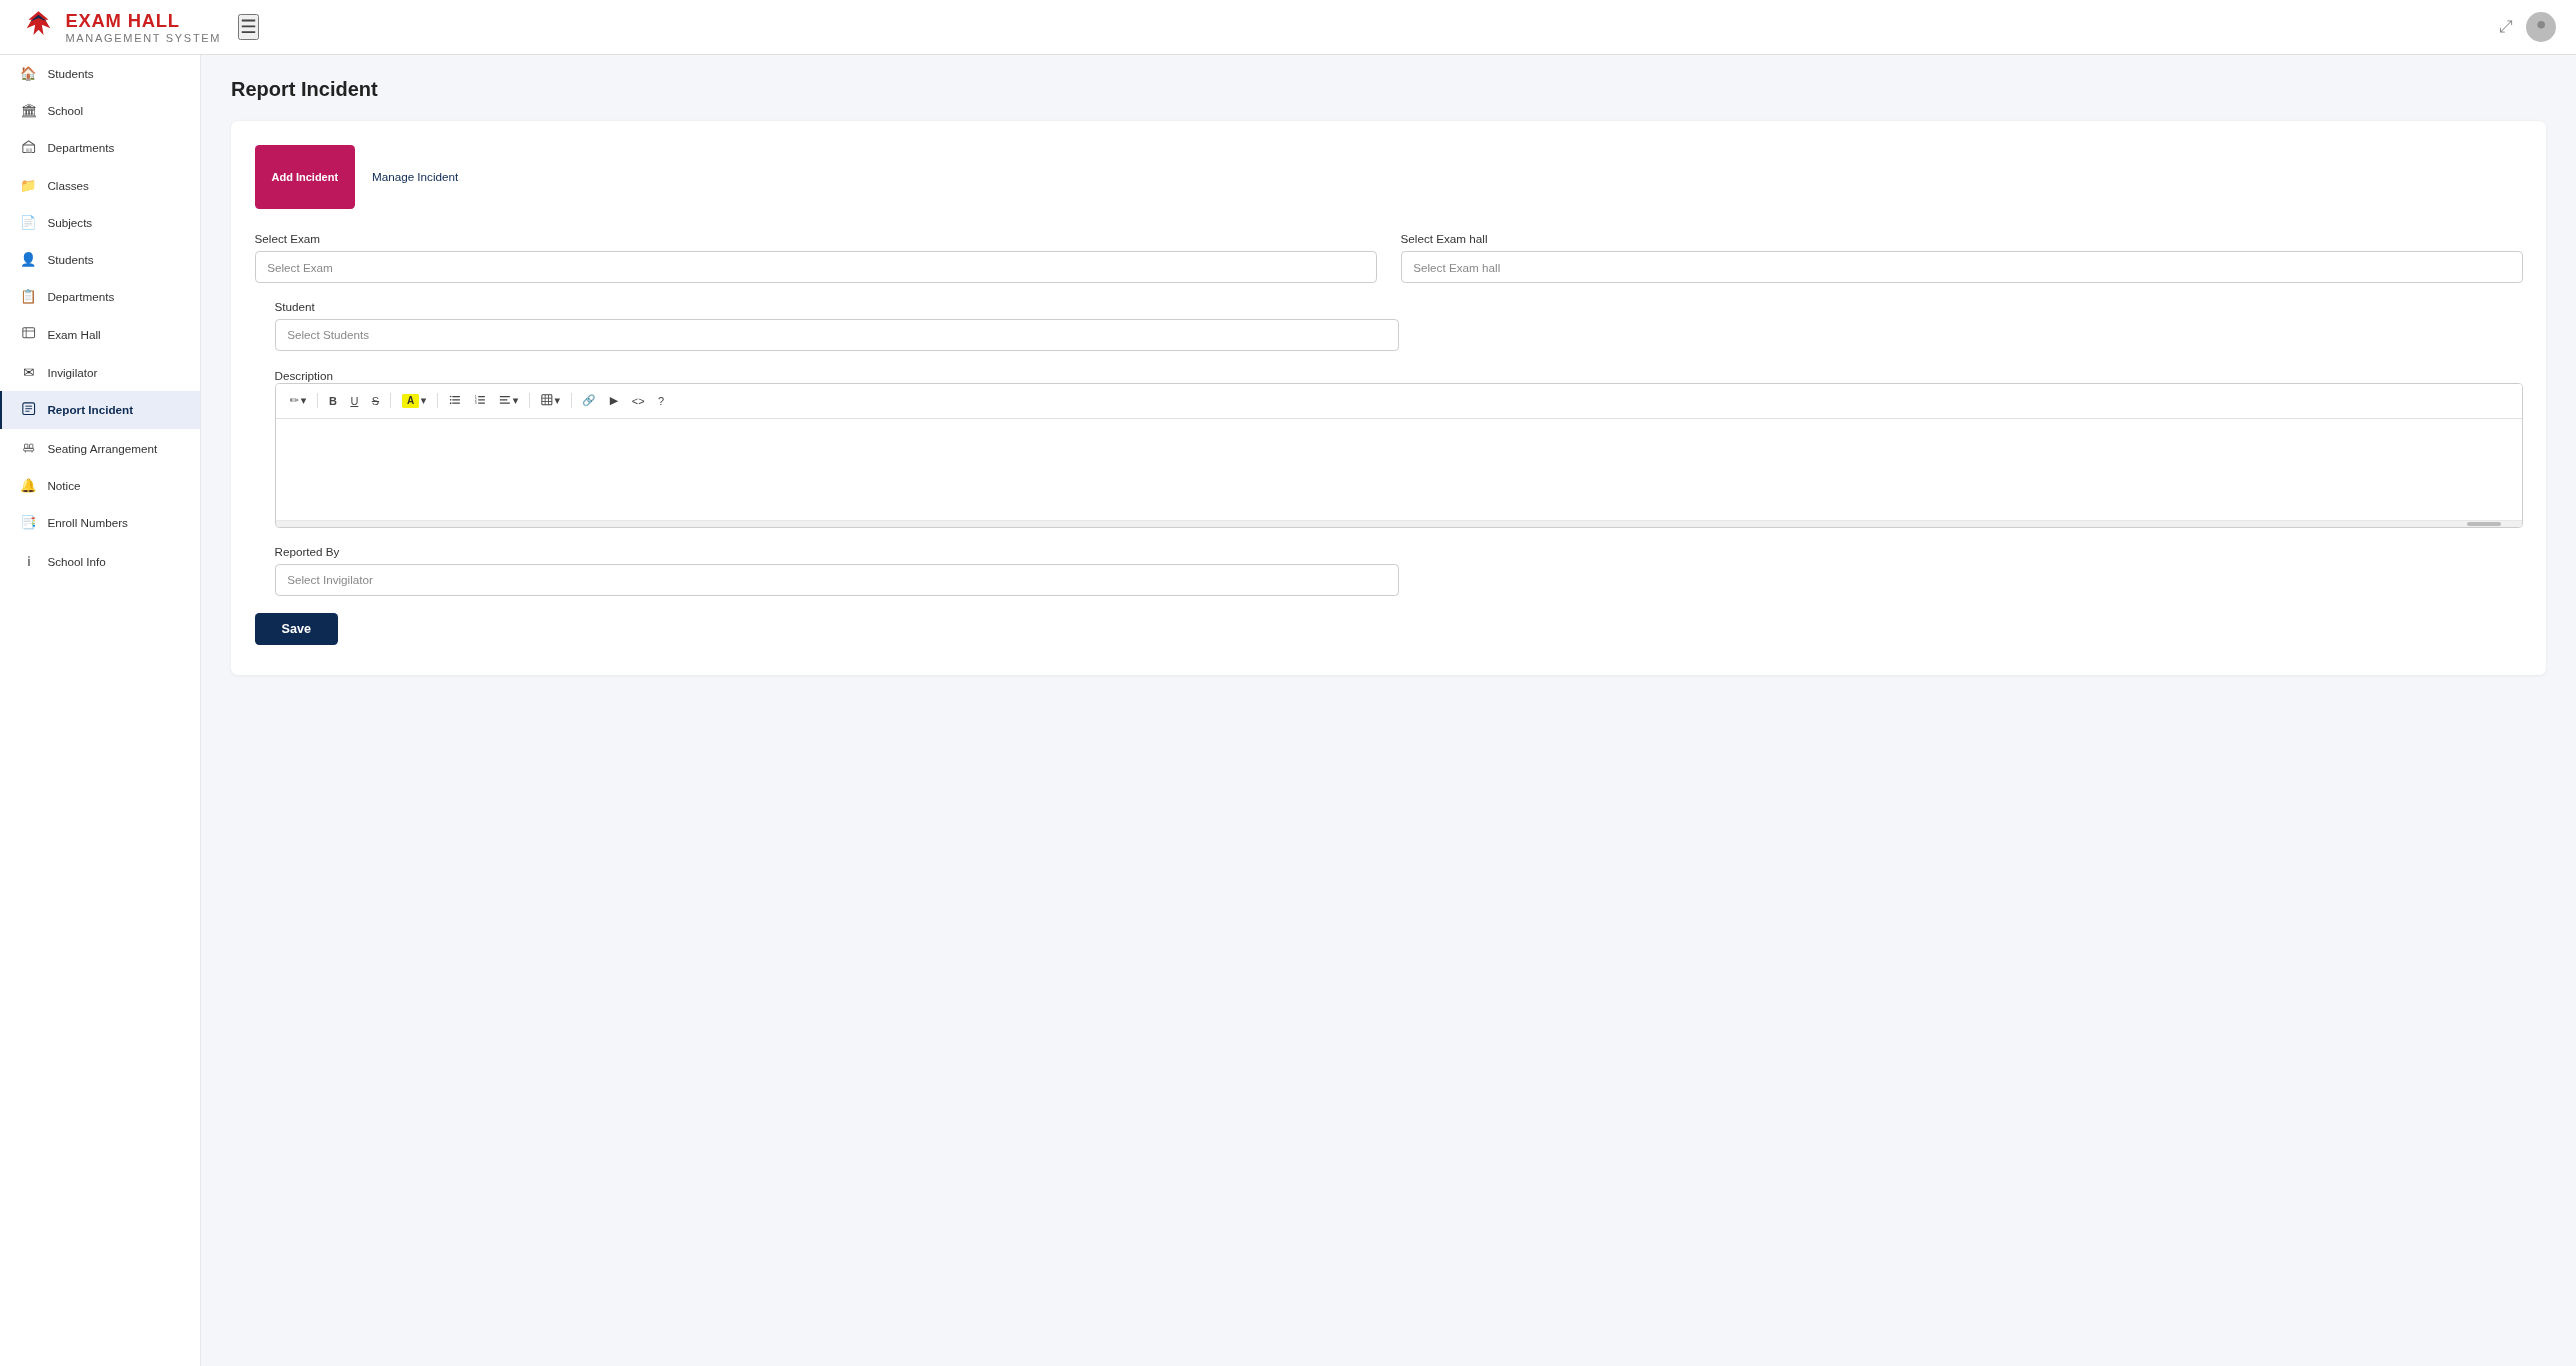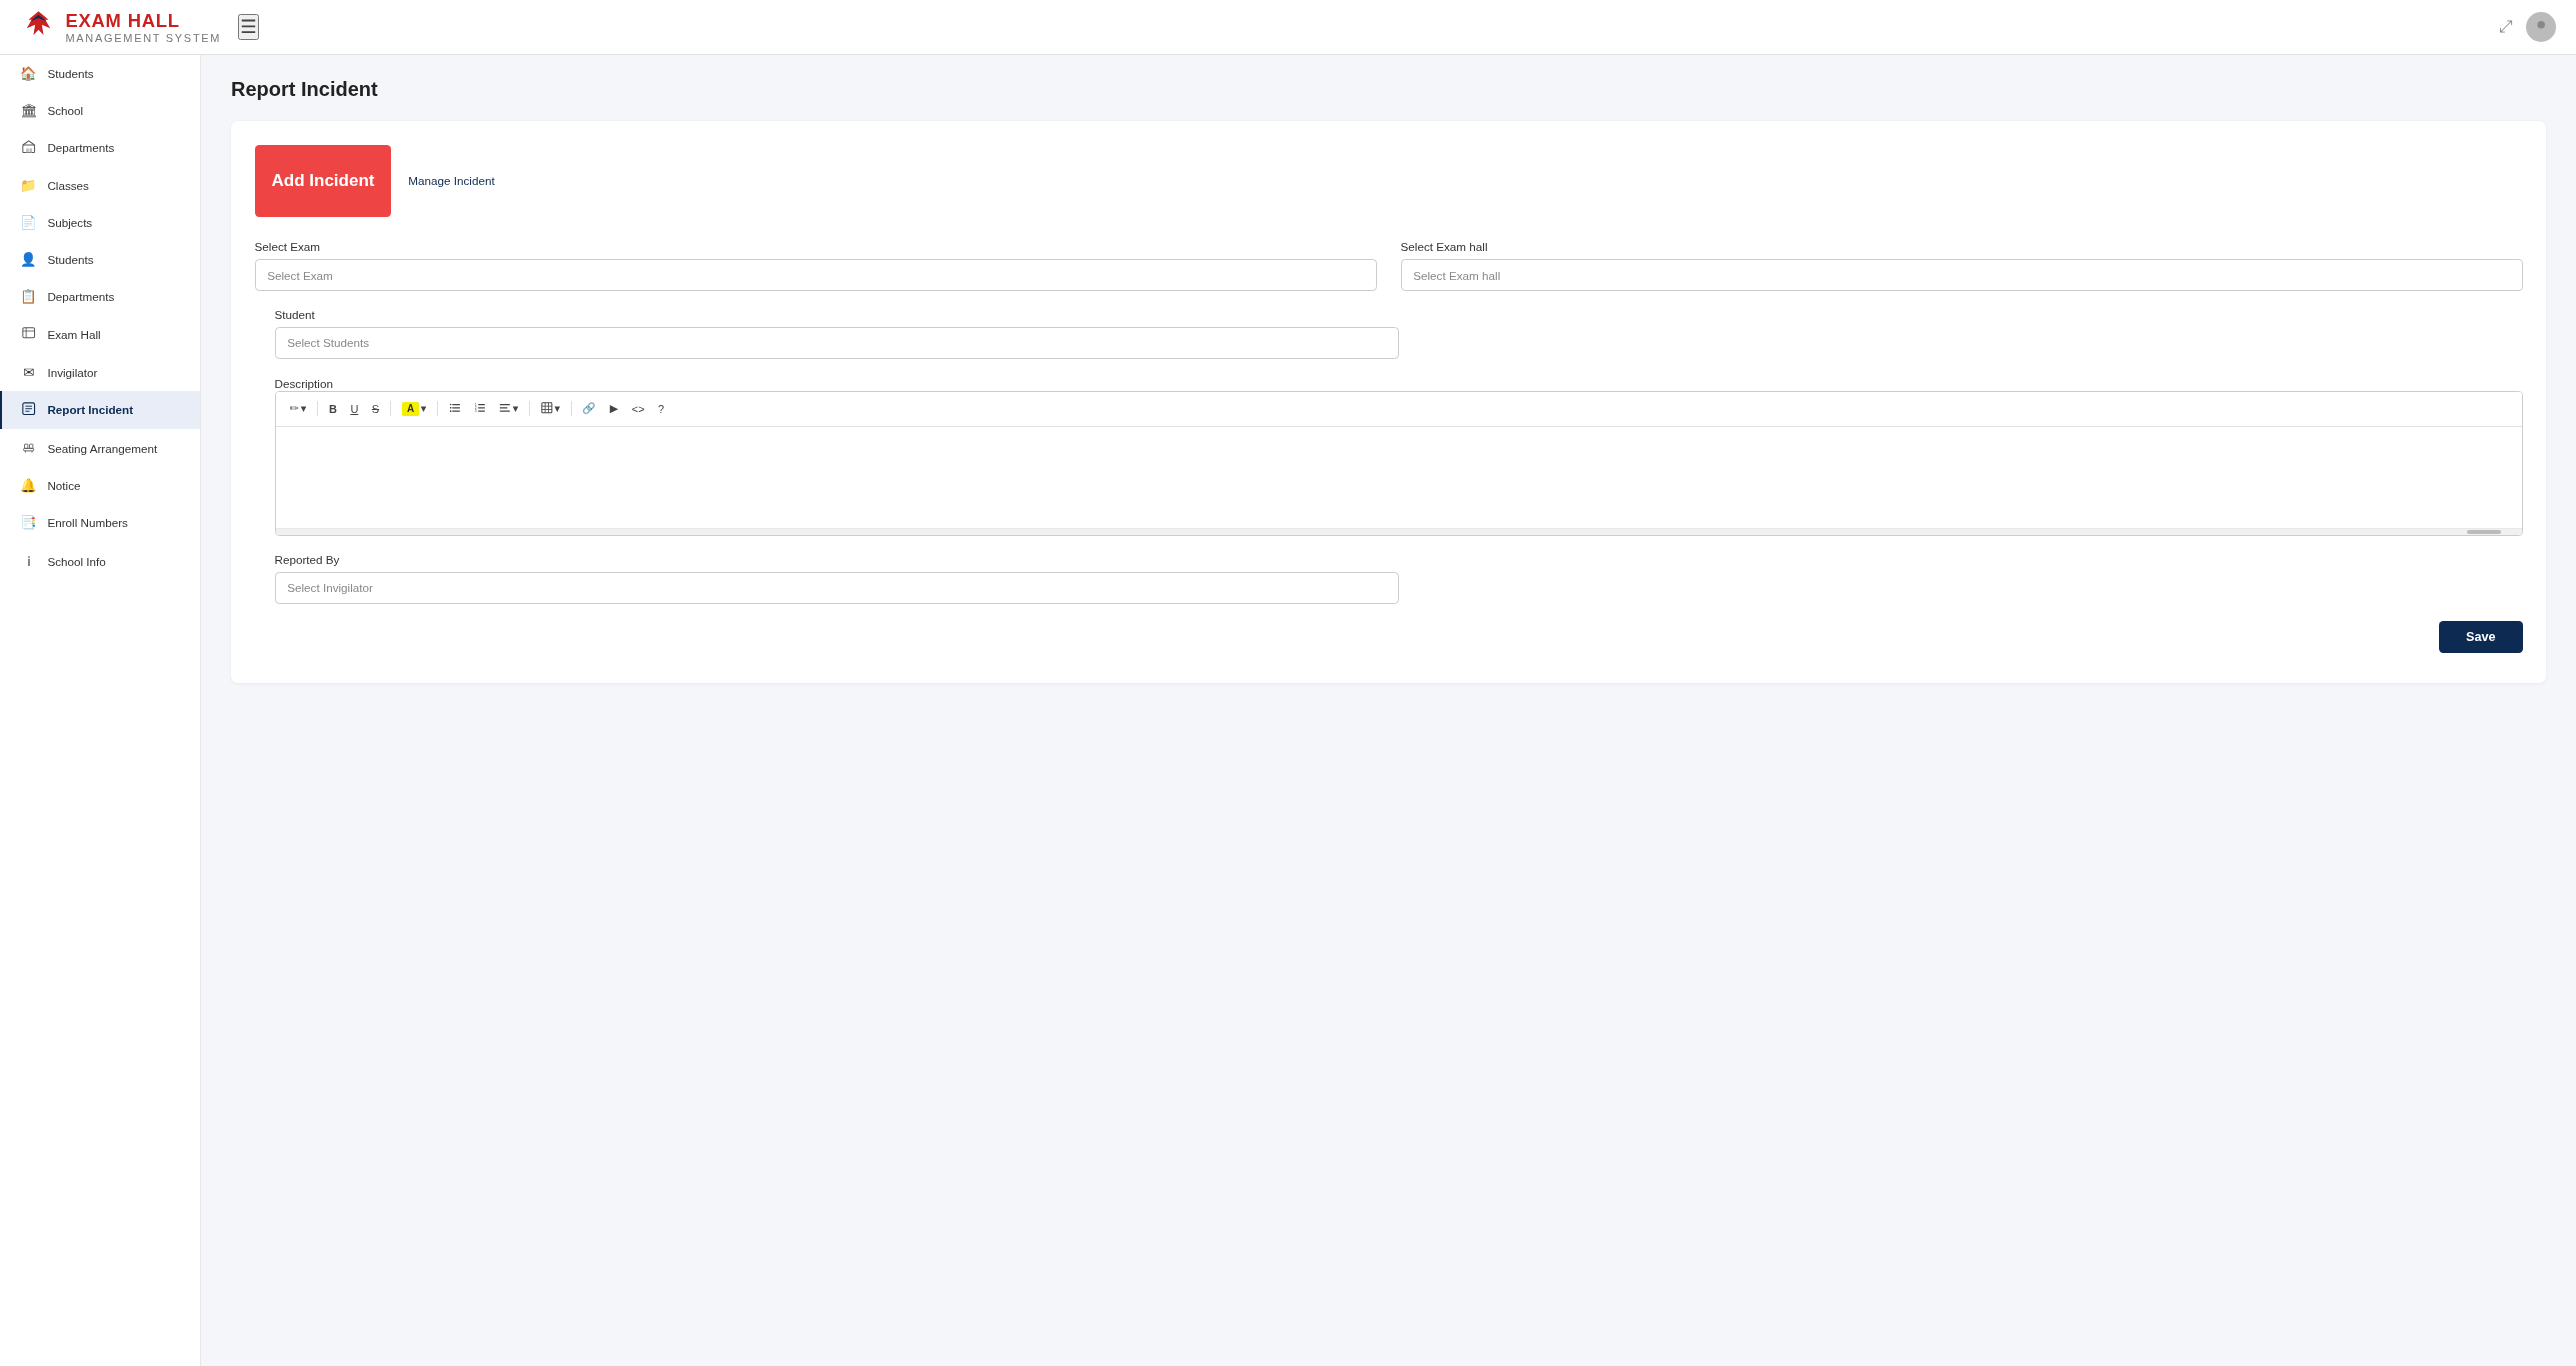--- a/index.html
+++ b/index.html
@@ -79,26 +79,26 @@
     .card {
       background: #fff;
       border-radius: 6.7px;
       padding: 23.5px 23.5px 30px;
       box-shadow: 0 0.8px 3.4px rgba(0,0,0,0.06);
     }
 
     
     .tabs { display: flex; align-items: center; gap: 13.4px; margin-bottom: 23.5px; }
     .tab-btn-active {
-      background: #ef4444;
+      background: #be185d;
       color: #fff;
       border: none;
       border-radius: 4.2px;
       padding: 26px 17px;
-      font-size: 17px;
+      font-size: 11px;
       font-weight: 600;
       cursor: pointer;
     }
     .tab-btn-inactive {
       background: transparent;
       color: #0d2a52;
       border: none;
       font-size: 11.7px;
       font-weight: 400;
       cursor: pointer;
@@ -183,21 +183,21 @@
     .editor-scrollbar-thumb {
       width: 34px;
       height: 4.2px;
       background: #bbb;
       border-radius: 2.5px;
       margin-left: auto;
       margin-right: 17px;
     }
 
     
-    .save-btn-row { display: flex; justify-content: flex-end; margin-top: 17px; }
+    .save-btn-row { display: flex; margin-top: 17px; }
     .save-btn {
       background: #0d2a52;
       color: #fff;
       border: none;
       border-radius: 4.2px;
       padding: 9.2px 27px;
       font-size: 12.6px;
       font-weight: 600;
       cursor: pointer;
     }

